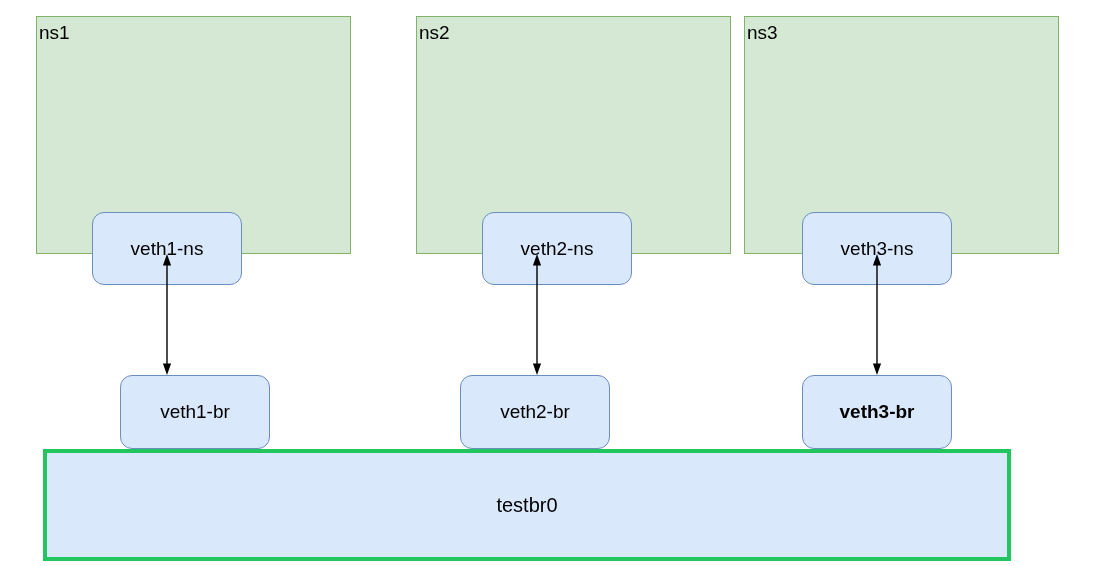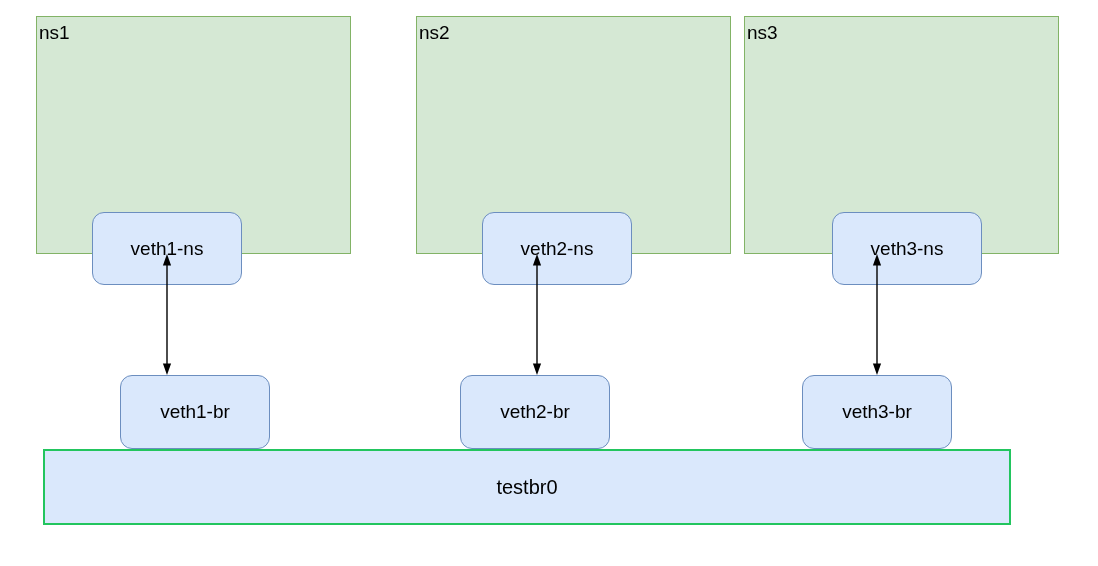--- a/index.html
+++ b/index.html
@@ -47,36 +47,36 @@
     box-sizing: border-box;
     display: flex;
     align-items: center;
     justify-content: center;
     font-size: 19px;
     text-align: center;
   }
   .veth-ns { top: 180px; margin-top: 32px; }
   .pos-vns-0 { left: 92px; }
   .pos-vns-1 { left: 482px; }
-  .pos-vns-2 { left: 832px; }
+  .pos-vns-2 { left: 802px; }
 
   .veth-br { top: 375px; height: 74px; }
   .pos-vbr-0 { left: 76px; margin-left: 44px; }
   .pos-vbr-1 { left: 460px; }
-  .pos-vbr-2 { left: 802px; }
+  .pos-vbr-2 { left: 802px; font-weight: bold; }
 
   
   .bridge-box {
     position: absolute;
     left: 43px;
     top: 449px;
     width: 968px;
-    height: 76px;
+    height: 112px;
     background: #dae8fc;
-    border: 2px solid #22c55e;
+    border: 4px solid #22c55e;
     box-sizing: border-box;
     display: flex;
     align-items: center;
     justify-content: center;
     font-size: 20px;
   }
 
   
   .arrow-svg {
     position: absolute;

